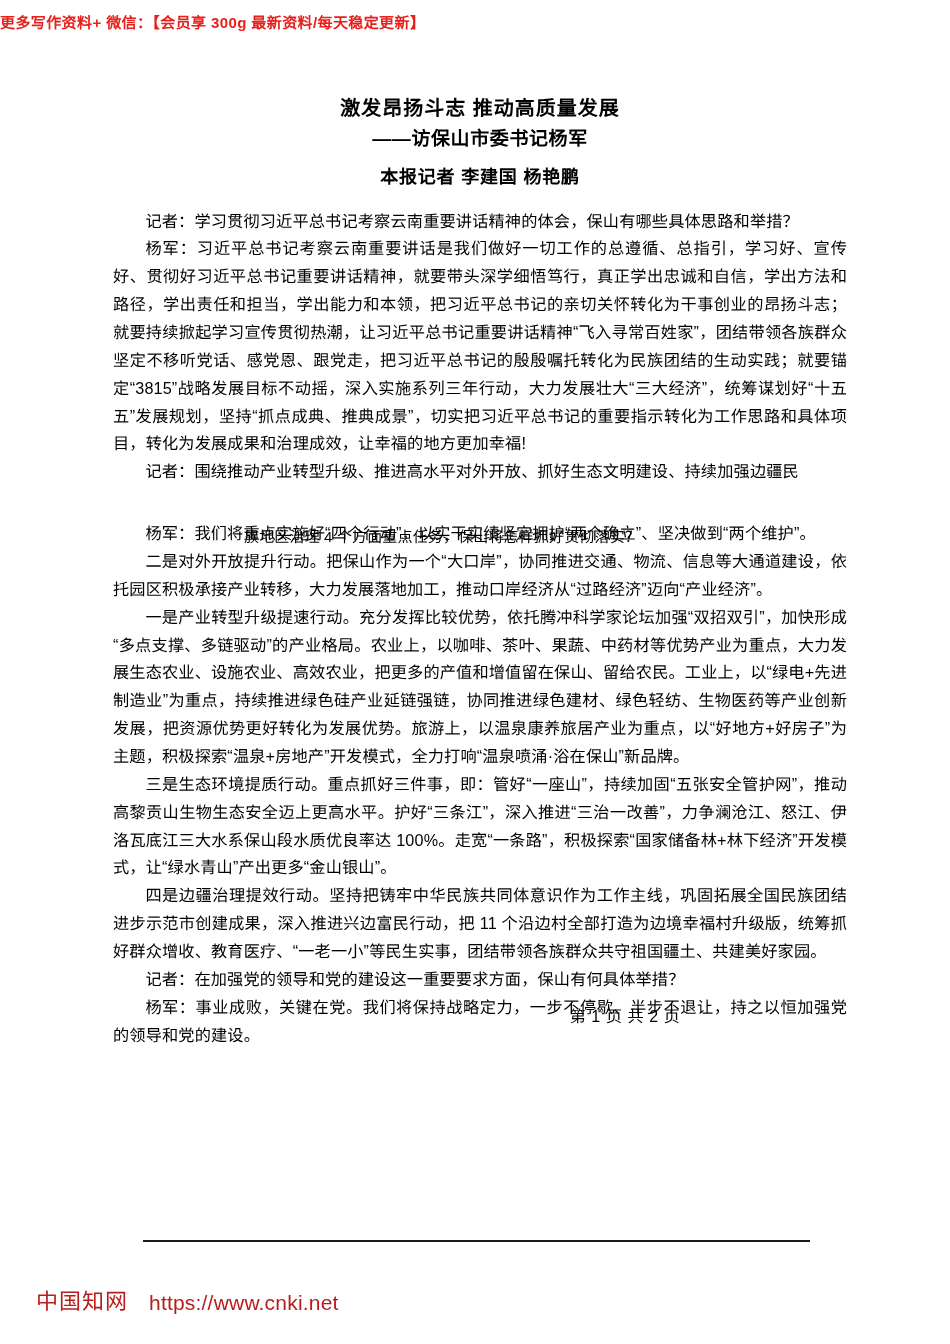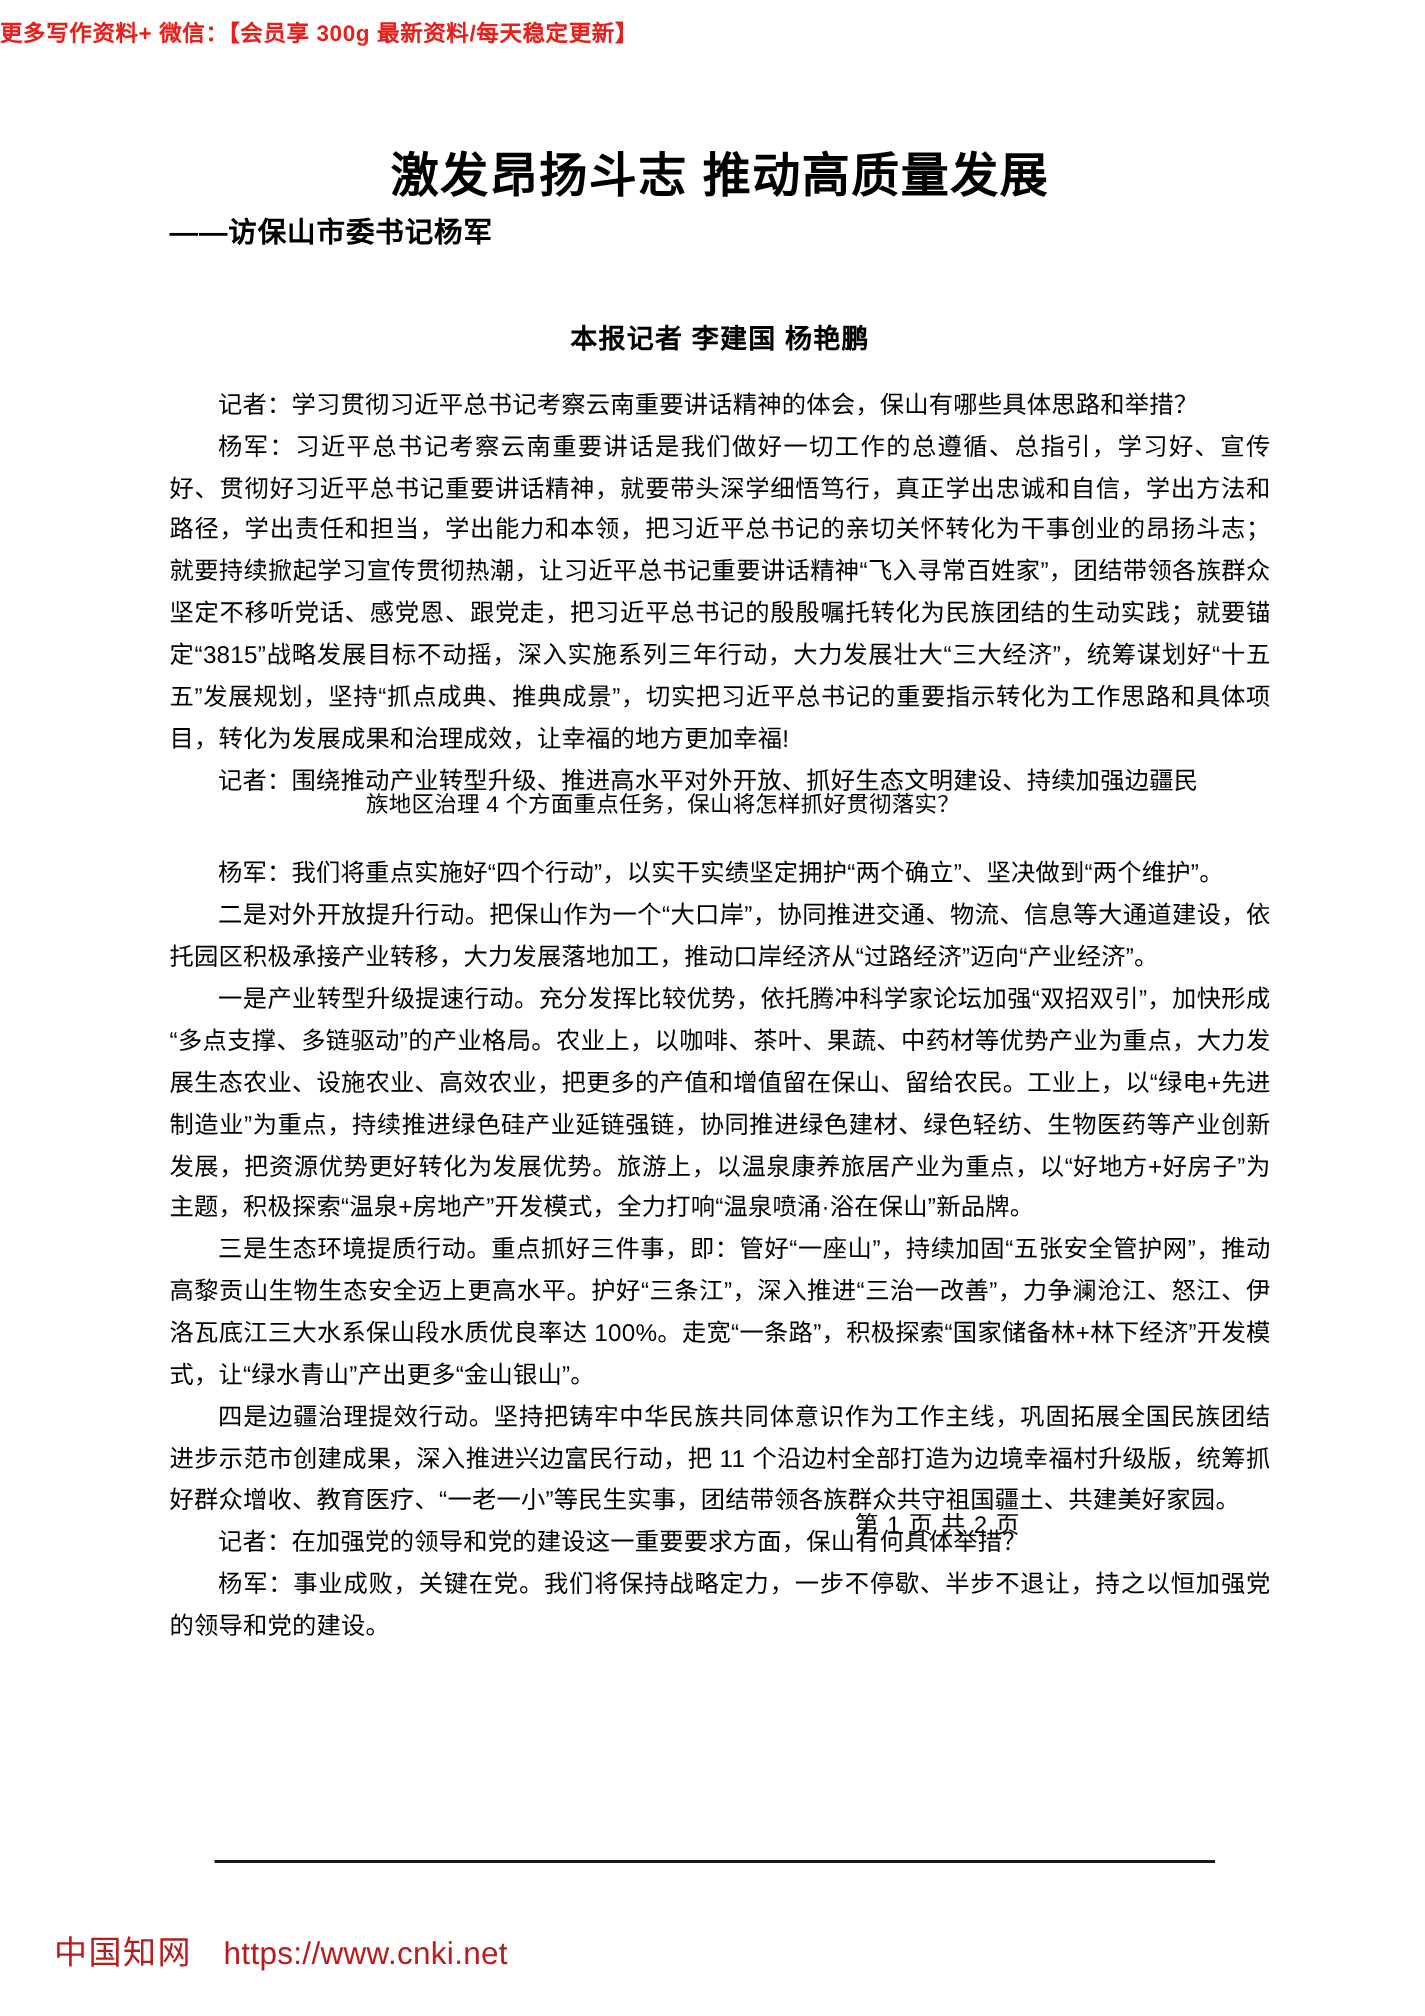--- a/index.html
+++ b/index.html
@@ -47,41 +47,41 @@
 
   .source-line {
     font-size: 15.5px;
     line-height: 1.55;
     letter-spacing: 0.2px;
     margin: 0 0 12px 0;
     width: 330px;
   }
 
   .title {
-    font-size: 32px;
+    font-size: 20px;
     font-weight: bold;
     text-align: center;
     letter-spacing: 1px;
     line-height: 1.45;
     margin: 6px 0 0 0;
   }
   .subtitle {
     font-size: 19px;
     font-weight: bold;
-    text-align: left;
+    text-align: center;
     letter-spacing: 0.6px;
     line-height: 1.5;
     margin: 2px 0 0 0;
   }
   .byline {
     font-size: 18px;
     font-weight: bold;
     text-align: center;
     letter-spacing: 0.8px;
-    margin: 40px 0 20px 0;
+    margin: 8px 0 20px 0;
   }
 
   .para {
     font-size: 16.2px;
     line-height: 1.72;
     letter-spacing: 0.15px;
     text-align: justify;
     text-justify: inter-ideograph;
     margin: 0;
   }

